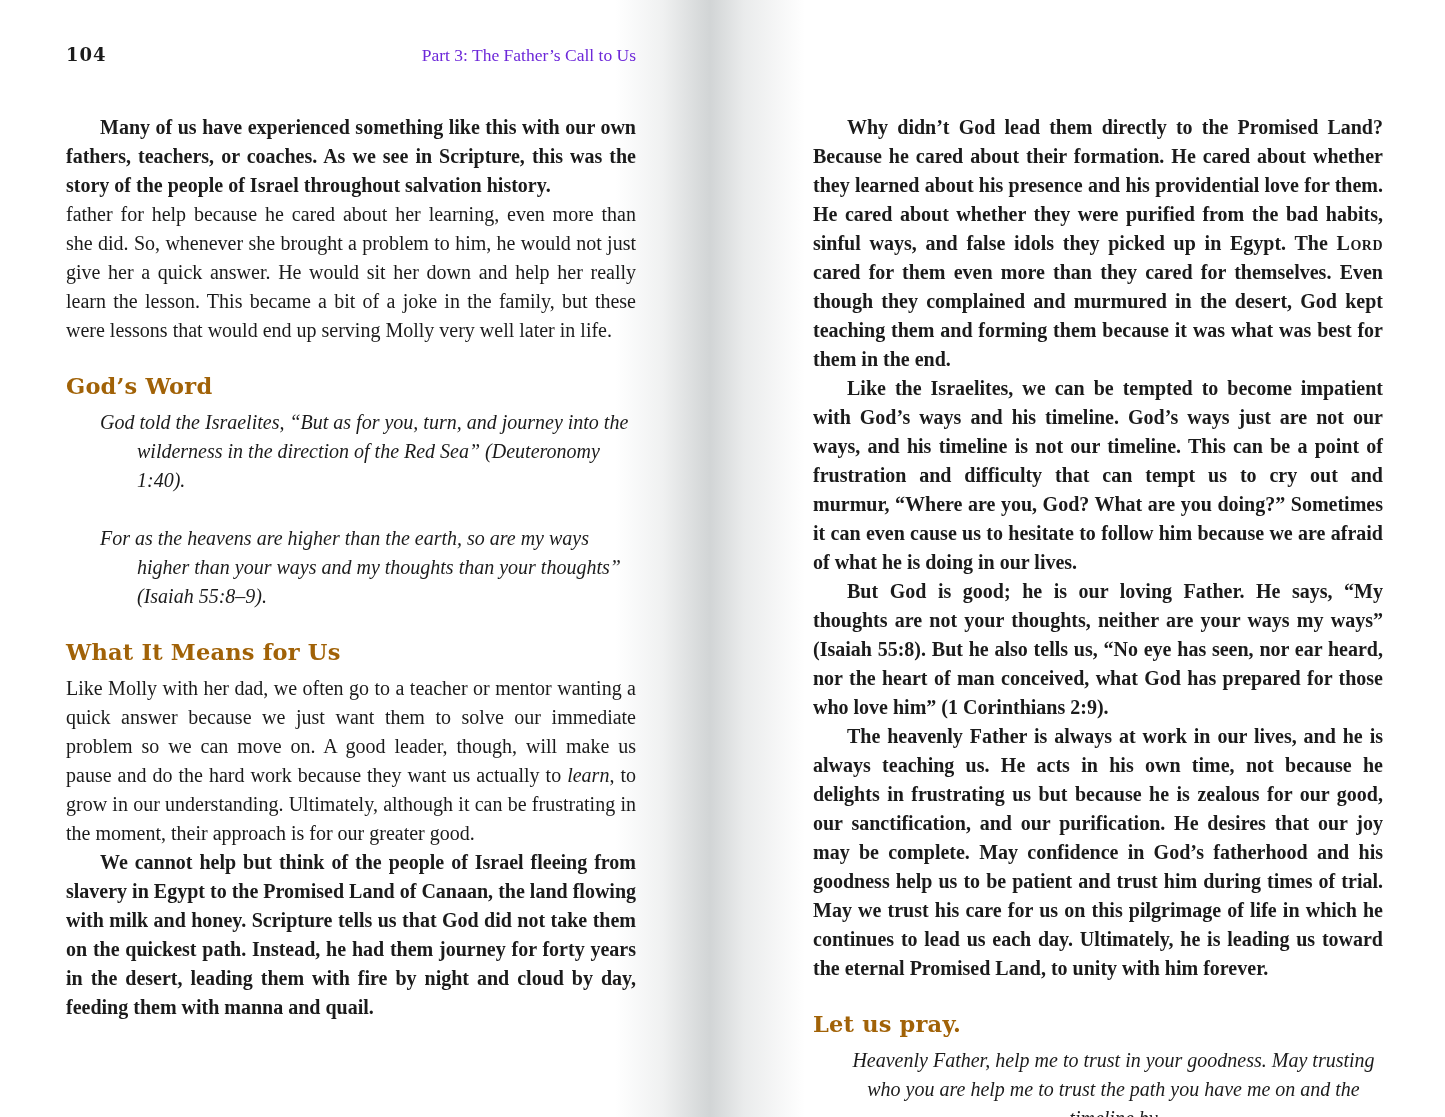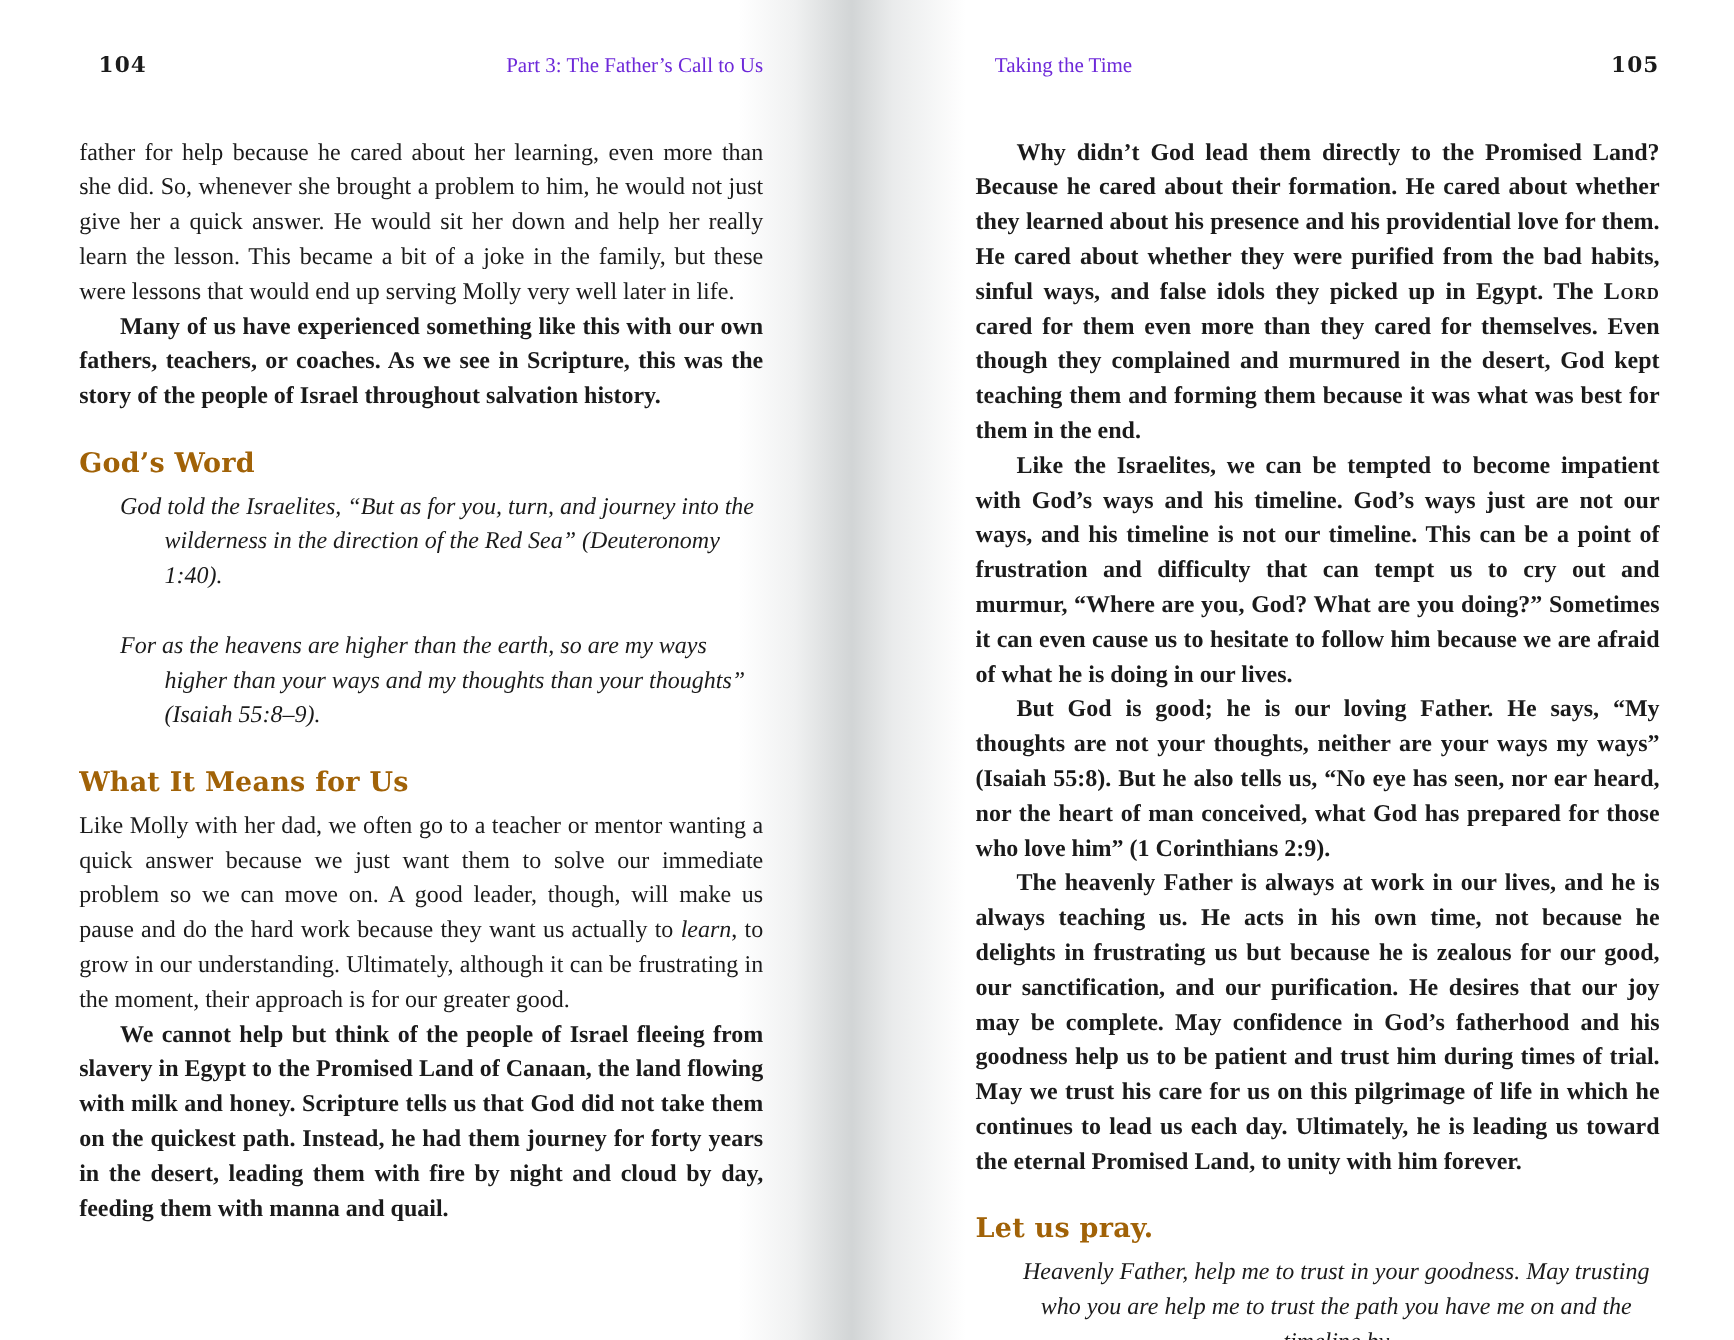--- a/index.html
+++ b/index.html
@@ -22,21 +22,21 @@
       rgba(105,115,118,0.14) 68%,
       rgba(105,115,118,0) 100%);
     pointer-events: none;
   }
   .page {
     position: absolute; top: 0; height: 1117px; width: 570px;
   }
   .page-left  { left: 66px; }
   .page-right { left: 813px; }
   .running-head {
-    position: absolute; top: 44px; left: 16px; right: 0;
+    position: absolute; top: 44px; left: 0; right: 0;
     display: flex; justify-content: space-between; align-items: baseline;
   }
   .page-num {
     font-family: "DejaVu Serif", serif;
     font-weight: 700; font-size: 18px; letter-spacing: 1px;
   }
   .head-title {
     font-size: 17.5px; color: #6d28d9;
   }
   .page-body {
@@ -68,46 +68,42 @@
 <body>
 
 <div class="gutter-shadow"></div>
 
 <div class="page page-left">
   <div class="running-head">
     <span class="page-num">104</span>
     <span class="head-title">Part 3: The Father’s Call to Us</span>
   </div>
   <div class="page-body">
+    <p class="body-para indent">Many of us have experienced something like this with our own fathers, teachers, or coaches. As we see in Scripture, this was the story of the people of Israel throughout salvation history.</p>
     <p class="body-para">father for help because he cared about her learning, even more than she did. So, whenever she brought a problem to him, he would not just give her a quick answer. He would sit her down and help her really learn the lesson. This became a bit of a joke in the family, but these were lessons that would end up serving Molly very well later in life.</p>
-    <p class="body-para indent">Many of us have experienced something like this with our own fathers, teachers, or coaches. As we see in Scripture, this was the story of the people of Israel throughout salvation history.</p>
 
     <h2 class="section-head">God’s Word</h2>
 
     <div class="verse-group">
       <p class="verse-line">God told the Israelites, “But as for you, turn, and journey into the wilderness in the direction of the Red Sea” (Deuteronomy 1:40).</p>
     </div>
 
     <div class="verse-group">
       <p class="verse-line">For as the heavens are higher than the earth, so are my ways higher than your ways and my thoughts than your thoughts” (Isaiah 55:8–9).</p>
     </div>
 
     <h2 class="section-head">What It Means for Us</h2>
 
     <p class="body-para"><span>Like Molly with her dad, we often go to a teacher or mentor wanting a quick answer because we just want them to solve our immediate problem so we can move on. A good leader, though, will make us pause and do the hard work because they want us actually to </span><em class="inline-italic">learn</em><span>, to grow in our understanding. Ultimately, although it can be frustrating in the moment, their approach is for our greater good.</span></p>
 
     <p class="body-para indent">We cannot help but think of the people of Israel fleeing from slavery in Egypt to the Promised Land of Canaan, the land flowing with milk and honey. Scripture tells us that God did not take them on the quickest path. Instead, he had them journey for forty years in the desert, leading them with fire by night and cloud by day, feeding them with manna and quail.</p>
   </div>
 </div>
 
 <div class="page page-right">
-  <div class="running-head">
-    <span class="head-title">Taking the Time</span>
-    <span class="page-num">105</span>
-  </div>
   <div class="page-body">
     <p class="body-para indent"><span>Why didn’t God lead them directly to the Promised Land? Because he cared about their formation. He cared about whether they learned about his presence and his providential love for them. He cared about whether they were purified from the bad habits, sinful ways, and false idols they picked up in Egypt. The </span><span class="smallcaps">Lord</span><span> cared for them even more than they cared for themselves. Even though they complained and murmured in the desert, God kept teaching them and forming them because it was what was best for them in the end.</span></p>
 
     <p class="body-para indent">Like the Israelites, we can be tempted to become impatient with God’s ways and his timeline. God’s ways just are not our ways, and his timeline is not our timeline. This can be a point of frustration and difficulty that can tempt us to cry out and murmur, “Where are you, God? What are you doing?” Sometimes it can even cause us to hesitate to follow him because we are afraid of what he is doing in our lives.</p>
 
     <p class="body-para indent">But God is good; he is our loving Father. He says, “My thoughts are not your thoughts, neither are your ways my ways” (Isaiah 55:8). But he also tells us, “No eye has seen, nor ear heard, nor the heart of man conceived, what God has prepared for those who love him” (1 Corinthians 2:9).</p>
 
     <p class="body-para indent">The heavenly Father is always at work in our lives, and he is always teaching us. He acts in his own time, not because he delights in frustrating us but because he is zealous for our good, our sanctification, and our purification. He desires that our joy may be complete. May confidence in God’s fatherhood and his goodness help us to be patient and trust him during times of trial. May we trust his care for us on this pilgrimage of life in which he continues to lead us each day. Ultimately, he is leading us toward the eternal Promised Land, to unity with him forever.</p>
 
     <h2 class="section-head">Let us pray.</h2>

